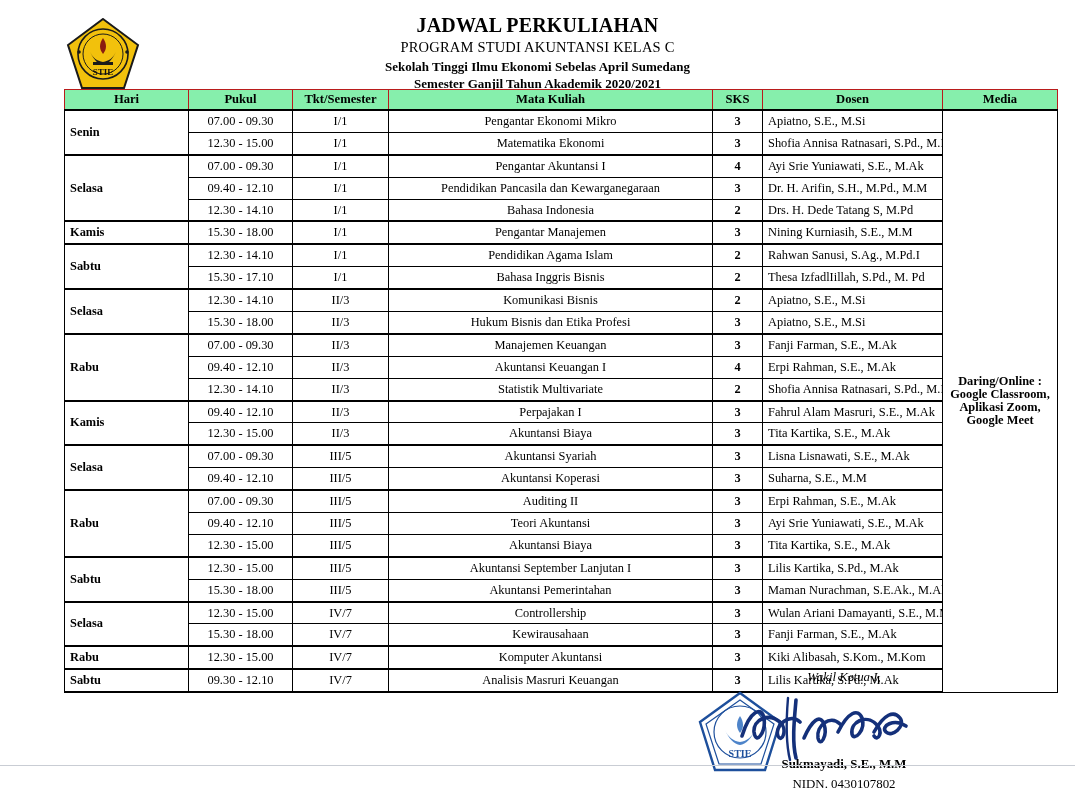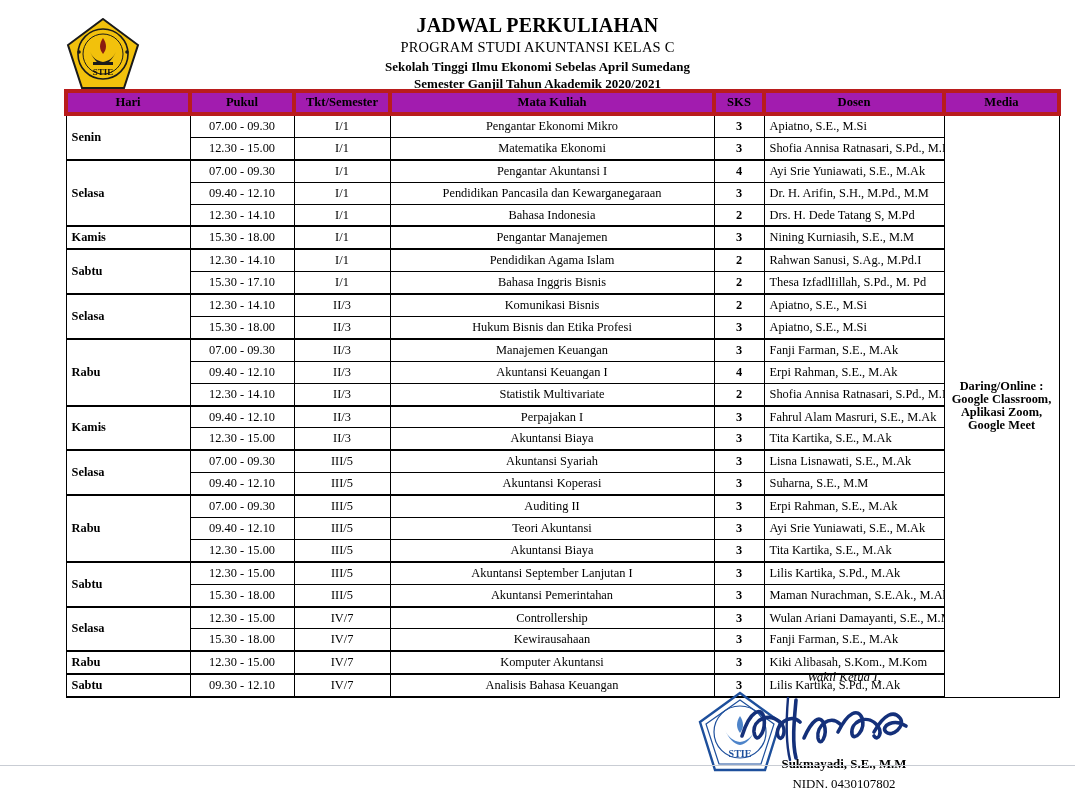--- a/index.html
+++ b/index.html
@@ -88,26 +88,26 @@
     font-size: 12.4px;
     padding: 0 5px;
     height: 20.9px;
     line-height: 1.05;
     vertical-align: middle;
     background: #fff;
     overflow: hidden;
     white-space: nowrap;
   }
   table.schedule thead th {
-    background: #a21caf;
+    background: #86efac;
     font-weight: bold;
     text-align: center;
     height: 19px;
     font-size: 12.6px;
-    border: 4px solid #b91c1c;
+    border: 1px solid #b91c1c;
   }
   .c-hari   { width: 124px; }
   .c-pukul  { width: 104px; }
   .c-tkt    { width: 96px; }
   .c-mk     { width: 324px; }
   .c-sks    { width: 50px; }
   .c-dosen  { width: 180px; }
   .c-media  { width: 115px; }
 
   td.hari {
@@ -421,21 +421,21 @@
             <td class="pukul">12.30 - 15.00</td>
             <td class="tkt">IV/7</td>
             <td class="mk">Komputer Akuntansi</td>
             <td class="sks">3</td>
             <td class="dosen">Kiki Alibasah, S.Kom., M.Kom</td>
           </tr>
           <tr class="group-top last-row">
             <td class="hari" rowspan="1">Sabtu</td>
             <td class="pukul">09.30 - 12.10</td>
             <td class="tkt">IV/7</td>
-            <td class="mk">Analisis Bahasa Keuangan</td>
+            <td class="mk">Analisis Masruri Keuangan</td>
             <td class="sks">3</td>
             <td class="dosen">Lilis Kartika, S.Pd., M.Ak</td>
           </tr>
         </tbody>
     </table>
   </div>
 
   <div class="footer">
 
 

